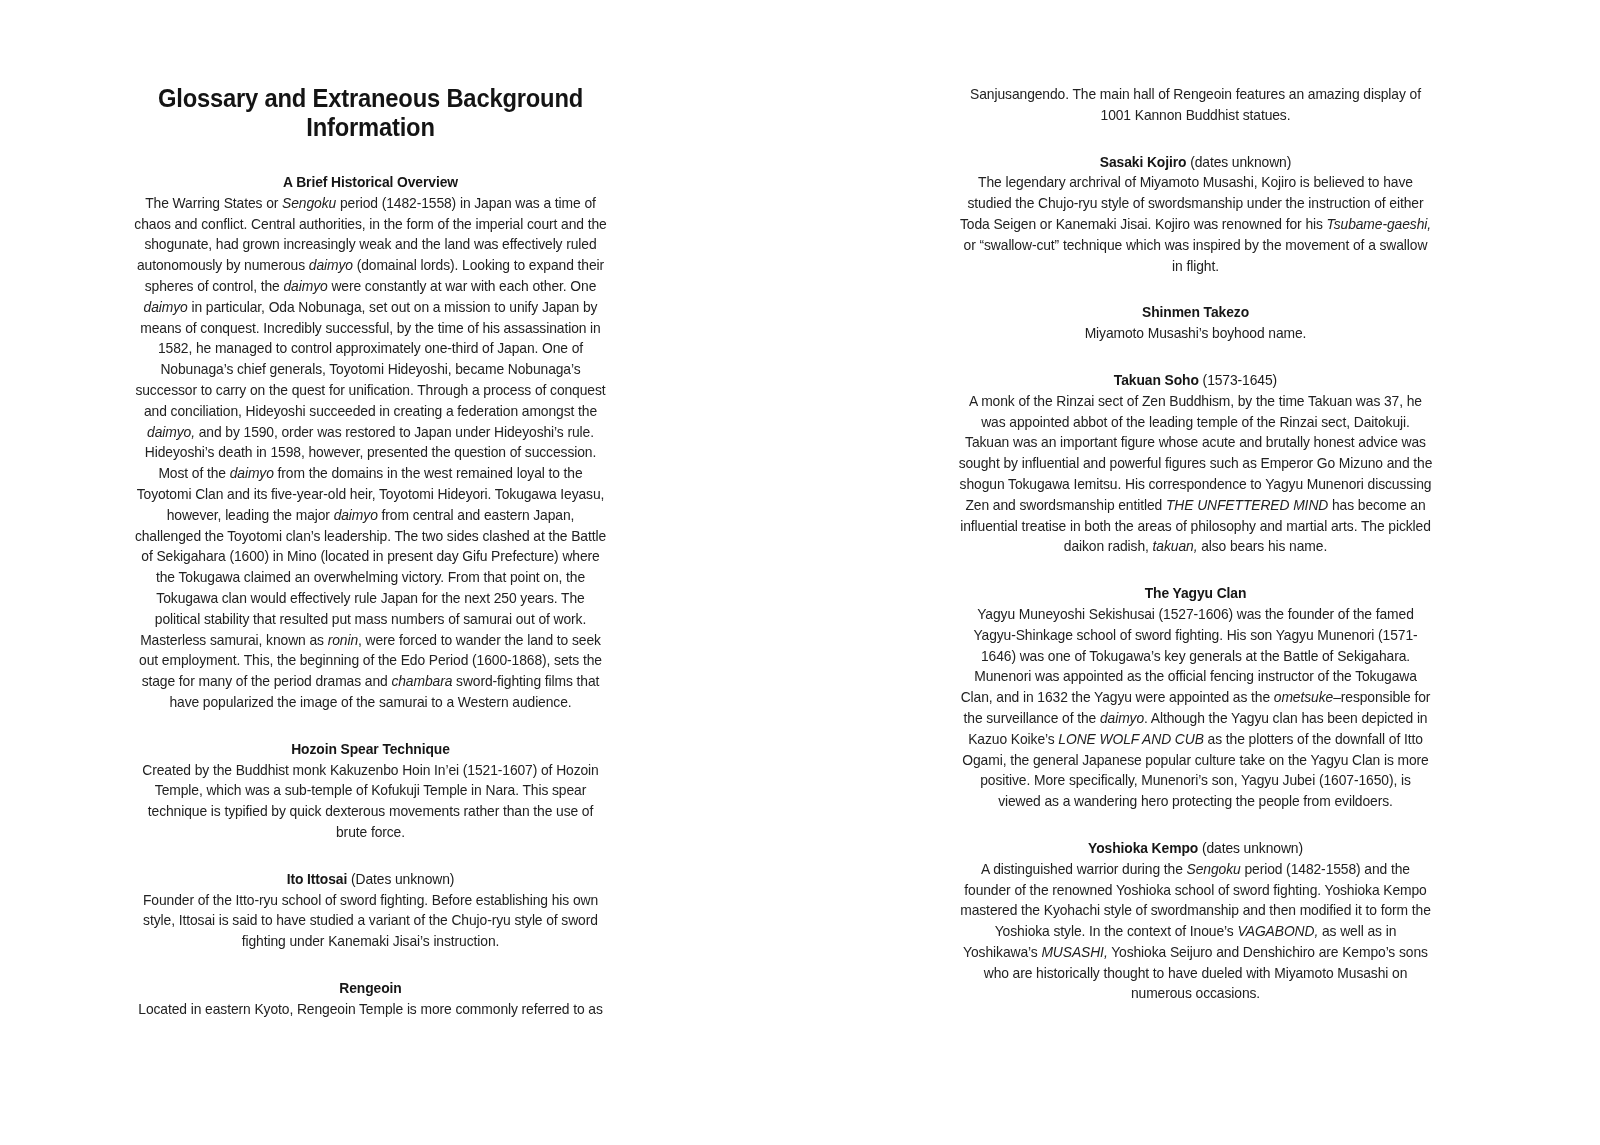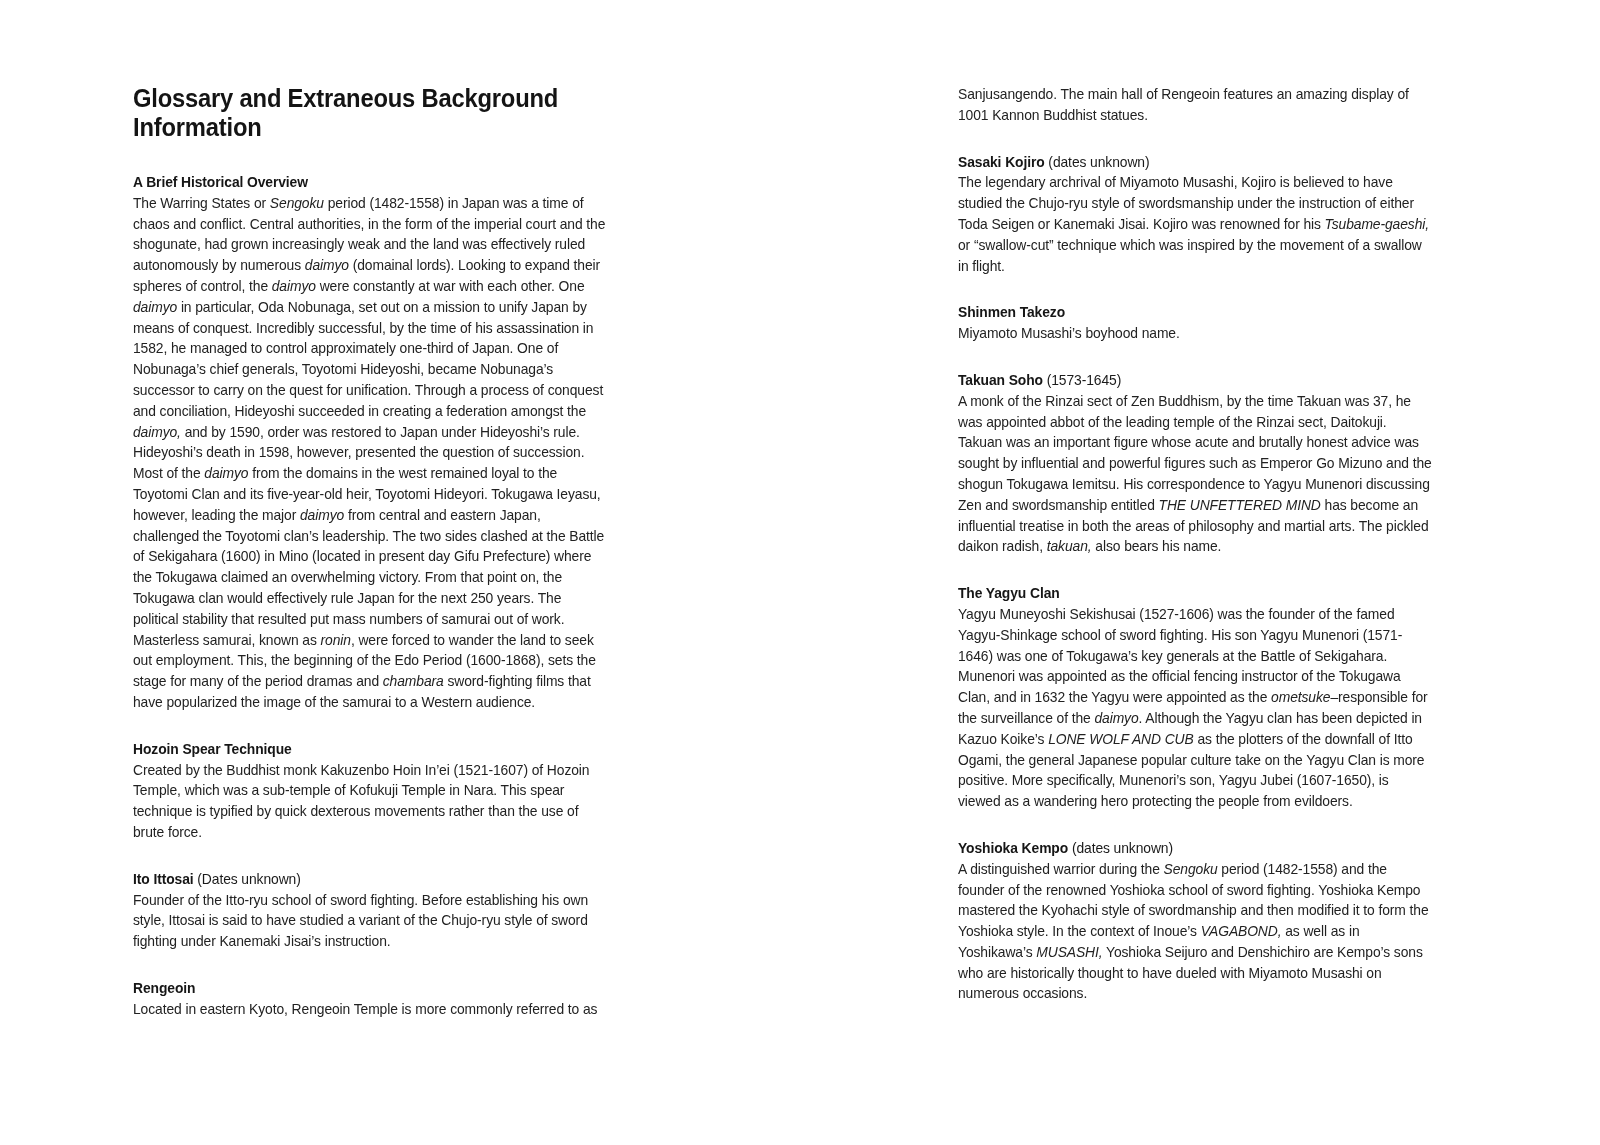--- a/index.html
+++ b/index.html
@@ -8,20 +8,21 @@
     background: #ffffff;
     font-family: "Liberation Sans", sans-serif;
     overflow: hidden;
   }
   .page {
     position: relative;
     width: 1416px;
     height: 1145px;
     background: #ffffff;
     color: #1e1e1e;
+    text-align: center;
   }
   .col {
     position: absolute;
     top: 0;
     width: 500px;
     transform: scaleX(0.95);
     transform-origin: 0 0;
     padding-top: 84px;
   }
   .col-left  { left: 133px; }

